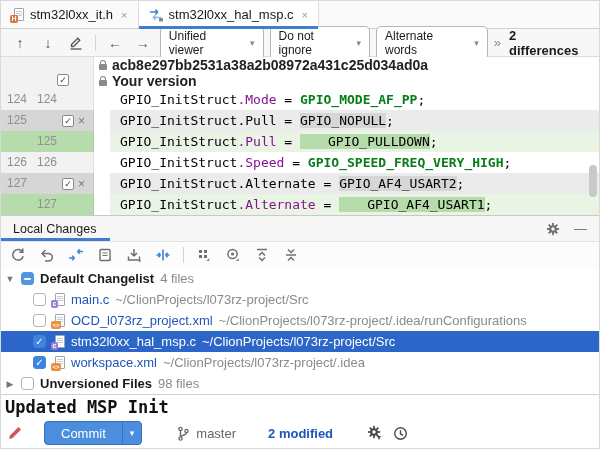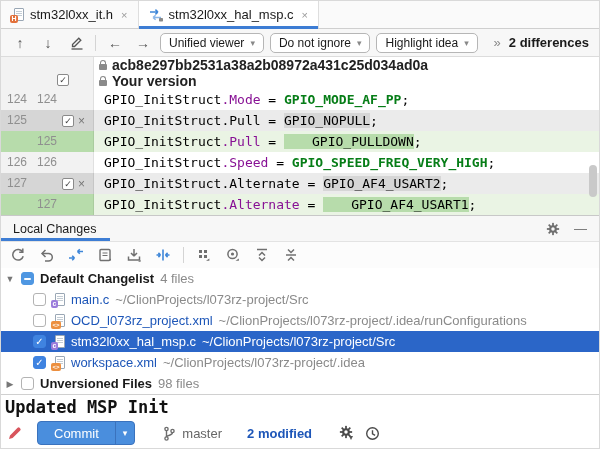--- a/index.html
+++ b/index.html
@@ -36,21 +36,21 @@
   .chevrons{color:#8a8a8a;font-size:13px;}
   .diffcount{font-size:13px;font-weight:600;color:#1a1a1a;padding-right:2px;}
 
   
   .editor{flex:0 0 158px;position:relative;background:#fff;overflow:hidden;}
   .gutter{width:93px;flex:0 0 93px;position:relative;background:#f2f2f2;border-right:1px solid rgba(0,0,0,0.07);}
   .meta-row{height:16px;display:flex;}
   .meta-content{flex:1;background:#fff;display:flex;align-items:center;gap:5px;padding-left:5px;font-size:14px;font-weight:600;color:#222;}
   .lock{width:8px;height:6px;background:#8a8a8a;border-radius:1px;position:relative;margin-top:4px;flex:0 0 auto;}
   .lock::before{content:"";position:absolute;left:1px;top:-4px;width:4px;height:4px;border:1.3px solid #8a8a8a;border-bottom:none;border-radius:3px 3px 0 0;}
-  .code-row{height:21px;display:flex;}
+  .code-row{height:21px;display:flex;gap:16px;}
   .code{flex:1;font-family:"DejaVu Sans Mono",monospace;font-size:13px;line-height:21px;white-space:pre;padding-left:10px;background:#fff;color:#000;}
   .code-row.removed .code{background:var(--removed-line-bg);}
   .code-row.removed .gutter{background:var(--removed-word-bg);}
   .code-row.added .code{background:var(--added-line-bg);}
   .code-row.added .gutter{background:var(--added-word-bg);}
   .lnum{position:absolute;top:0;height:21px;line-height:21px;font-size:12px;color:#8f8f8f;}
   .lnum.slot1{left:6px;}
   .lnum.slot2{left:36px;}
   .hunk-controls{position:absolute;right:8px;top:0;height:21px;display:flex;align-items:center;gap:4px;}
   .mini-cb{width:12px;height:12px;border:1px solid #8a8a8a;border-radius:2px;background:#fff;display:inline-flex;align-items:center;justify-content:center;font-size:9px;color:#444;}
@@ -82,21 +82,21 @@
   .tree-row.selected .name,.tree-row.selected .path{color:#fff;}
   .tree-row .bold{font-weight:bold;color:#1a1a1a;}
   .tree-row .count{color:#8a8a8a;}
   .cb{width:13px;height:13px;border:1px solid #b3b3b3;border-radius:3px;background:#fff;display:inline-flex;align-items:center;justify-content:center;font-size:10px;color:#fff;flex:0 0 auto;position:relative;}
   .cb.checked{background:var(--checkbox-blue);border-color:var(--checkbox-blue);}
   .cb.indeterminate{background:#4f97e2;border-color:#4f97e2;}
   .cb.indeterminate::after{content:"";width:7px;height:2px;background:#fff;border-radius:1px;}
 
   
   .commit-msg{flex:0 0 24px;border-top:1px solid #d0d0d0;background:#fff;display:flex;align-items:center;padding-left:4px;font-family:"DejaVu Sans Mono",monospace;font-size:17px;font-weight:bold;color:#111;}
-  .bottom-bar{flex:1;display:flex;align-items:center;background:#fff;padding:0 6px;gap:5px;}
+  .bottom-bar{flex:1;display:flex;align-items:center;background:#fff;padding:0 6px;gap:12px;}
   .commit-btn{margin-left:10px;height:24px;display:flex;align-items:stretch;border:1px solid #3a72bd;border-radius:4px;overflow:hidden;background:var(--commit-button-blue);}
   .commit-btn .main{display:flex;align-items:center;padding:0 16px;color:#fff;font-size:13px;}
   .commit-btn .dd{display:flex;align-items:center;padding:0 7px;border-left:1px solid #3a72bd;color:#fff;font-size:9px;}
   .git-area{display:flex;align-items:center;gap:6px;margin-left:22px;color:#666;font-size:13px;}
   .modified{margin-left:20px;color:var(--file-link-blue);font-size:13px;font-weight:600;}
   .bb-icons{display:flex;align-items:center;gap:12px;margin-left:22px;}
   .gear-caret{font-size:8px;color:#555;margin-left:-4px;margin-top:8px;}
   svg{display:block;}
 </style>
 </head>
@@ -144,21 +144,21 @@
     <span class="tbtn">→</span>
     <span class="selectbox">
       <span>Unified viewer</span>
       <span class="caret">▾</span>
     </span>
     <span class="selectbox">
       <span>Do not ignore</span>
       <span class="caret">▾</span>
     </span>
     <span class="selectbox">
-      <span>Highlight idea</span>
+      <span>Alternate words</span>
       <span class="caret">▾</span>
     </span>
     <span class="tb-right">
       <span class="chevrons">»</span>
       <span class="diffcount">2 differences</span>
     </span>
   </div>
 
   <div class="editor">
     <div class="meta-row">

